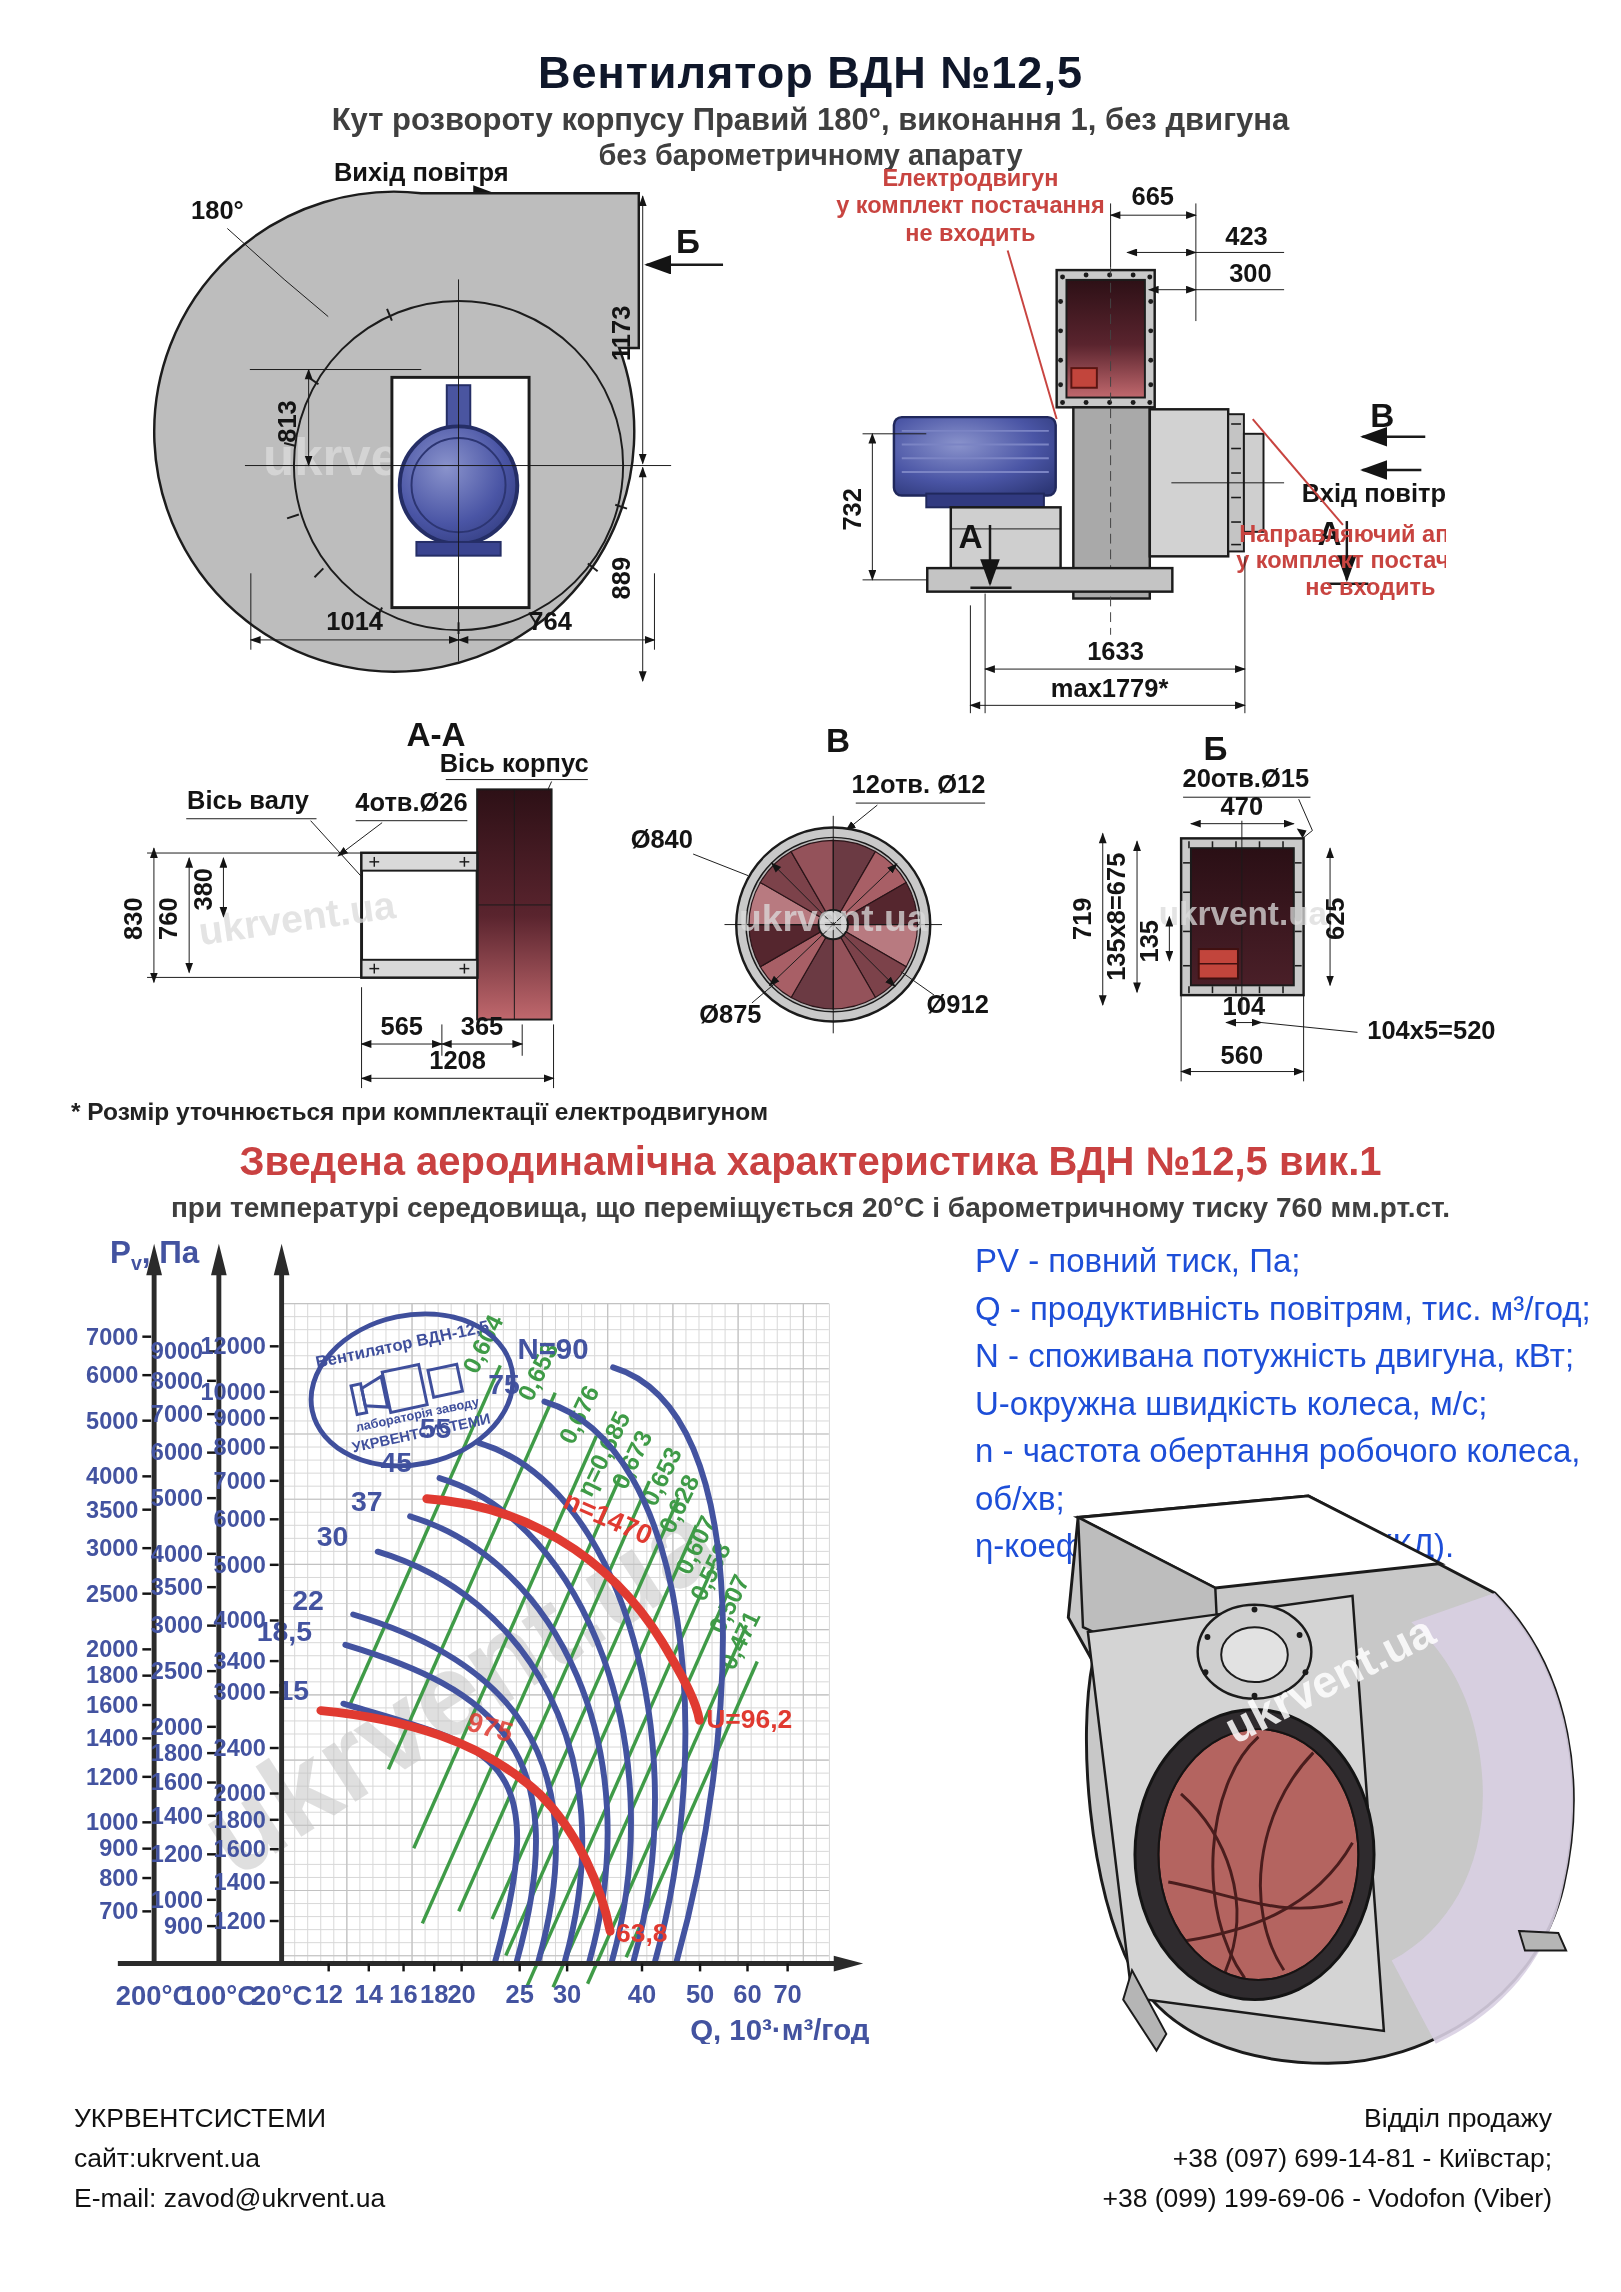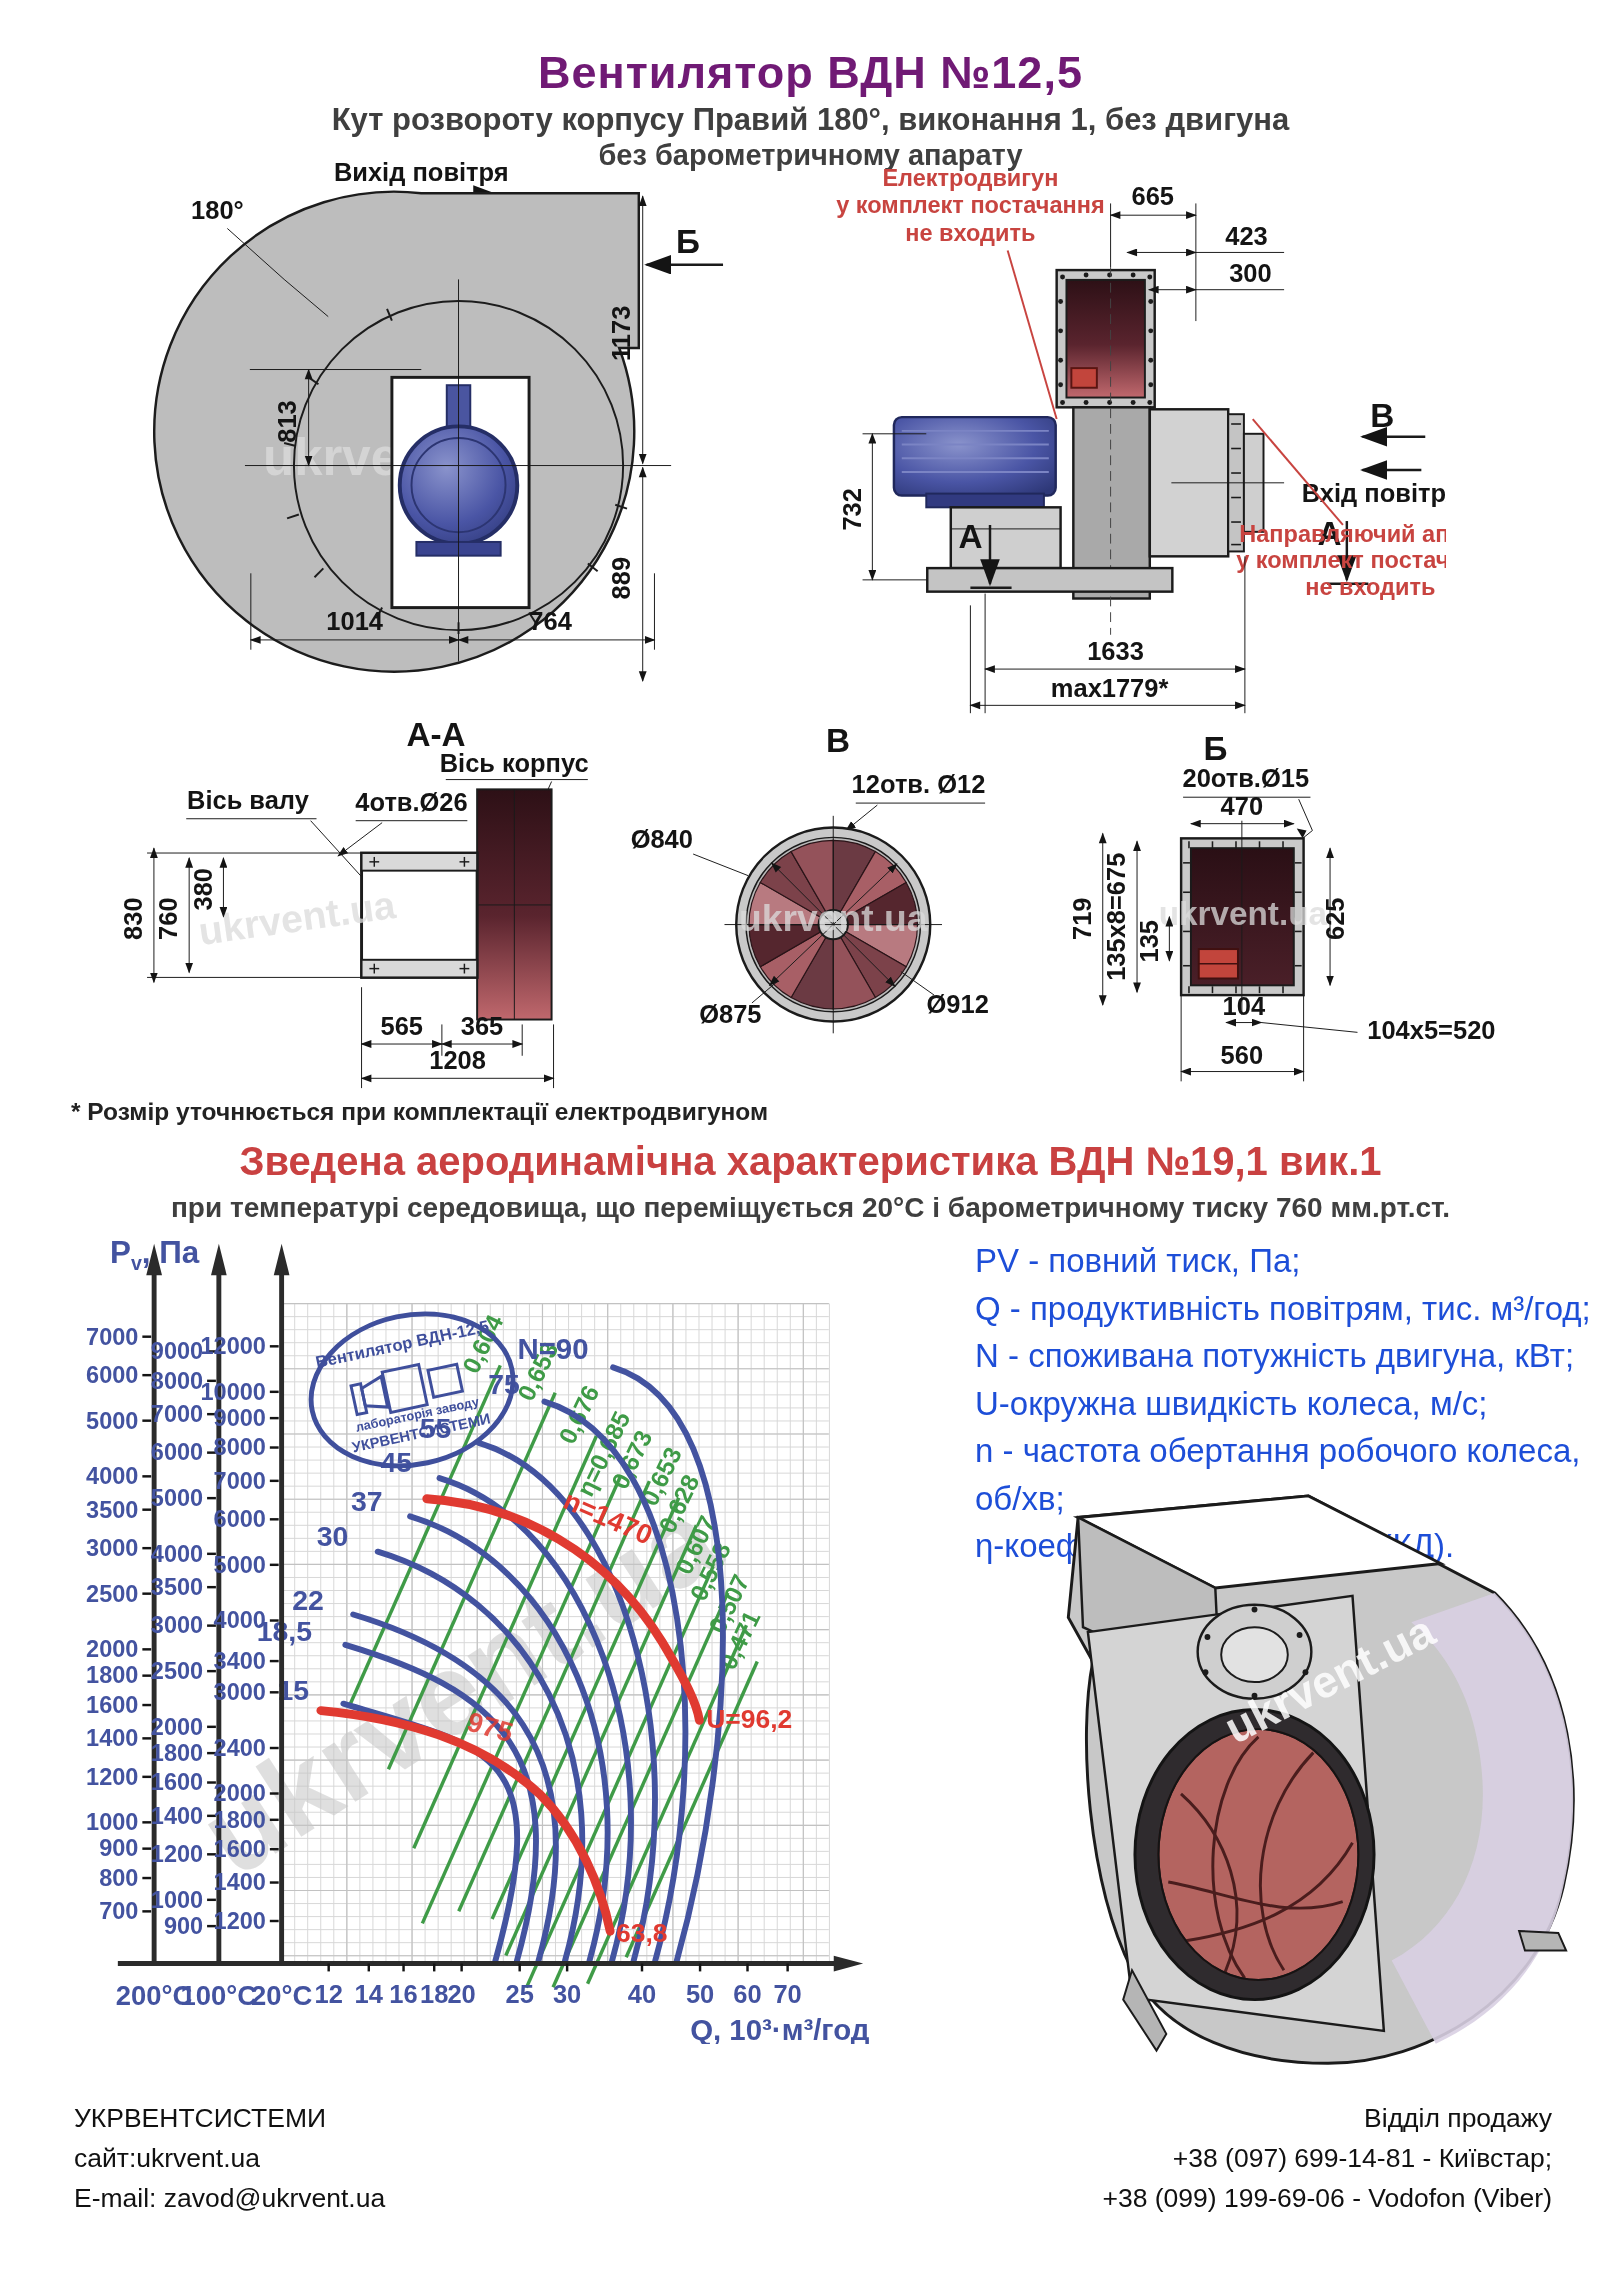--- a/index.html
+++ b/index.html
@@ -1,20 +1,20 @@
 <!DOCTYPE html>
 <html><head>
 <meta charset="utf-8">
 <style>
   html,body{margin:0;padding:0;}
   body{width:1621px;height:2293px;position:relative;background:#fff;
        font-family:"Liberation Sans", sans-serif;color:#1a1a1a;overflow:hidden;}
   .abs{position:absolute;}
   .center{text-align:center;width:100%;}
-  #title{top:47px;font-size:45px;font-weight:800;color:#701a75;letter-spacing:1px;}
+  #title{top:47px;font-size:45px;font-weight:800;color:#0f172a;letter-spacing:1px;}
   #sub1{top:102px;font-size:31px;font-weight:700;color:#3f3f3f;}
   #sub2{top:139px;font-size:29px;font-weight:700;color:#3f3f3f;}
   #note{left:71px;top:1098px;font-size:24.5px;font-weight:600;color:#222;}
   #aero-heading{top:1139px;font-size:40px;font-weight:800;color:#c94141;}
   #aero-sub{top:1192px;font-size:28px;font-weight:700;color:#3f3f3f;}
   #legend{left:975px;top:1237px;width:637px;font-size:33px;line-height:1.44;color:#1d4ed8;}
   #footer{top:2099px;left:0;width:100%;}
   #footer .fl{position:absolute;left:74px;font-size:26.5px;line-height:1.5;color:#111;}
   #footer .fr{position:absolute;right:69px;font-size:26.5px;line-height:1.5;color:#111;text-align:right;}
   svg text{font-family:"Liberation Sans", sans-serif;}
@@ -345,21 +345,21 @@
   <text x="340" y="335" class="dim">104х5=520</text>
   <line x1="232" y1="318" x2="330" y2="328" class="thin"></line>
   <line x1="150" y1="368" x2="275" y2="368" class="thin" marker-start="url(#mBs)" marker-end="url(#mB)"></line>
   <text x="212" y="360" class="dim" text-anchor="middle">560</text>
   <line x1="150" y1="290" x2="150" y2="378" class="thin"></line>
   <line x1="275" y1="290" x2="275" y2="378" class="thin"></line>
 </svg>
 
 <div class="abs" id="note">* Розмір уточнюється при комплектації електродвигуном</div>
 
-<div class="abs center" id="aero-heading">Зведена аеродинамічна характеристика ВДН №19,1 вик.1</div>
+<div class="abs center" id="aero-heading">Зведена аеродинамічна характеристика ВДН №12,5 вик.1</div>
 <div class="abs center" id="aero-sub">при температурі середовища, що переміщується 20°С і барометричному тиску 760 мм.рт.ст.</div>
 
 <svg class="abs" id="aero-chart" style="left:59px;top:1230px" width="863" height="814" viewBox="0 0 880 830">
     <line x1="227" y1="75" x2="227" y2="748" stroke="#d7d7d7" stroke-width="1"></line>
     <line x1="240.3" y1="75" x2="240.3" y2="748" stroke="#d7d7d7" stroke-width="1"></line>
     <line x1="253.60000000000002" y1="75" x2="253.60000000000002" y2="748" stroke="#d7d7d7" stroke-width="1"></line>
     <line x1="266.90000000000003" y1="75" x2="266.90000000000003" y2="748" stroke="#d7d7d7" stroke-width="1"></line>
     <line x1="280.20000000000005" y1="75" x2="280.20000000000005" y2="748" stroke="#d7d7d7" stroke-width="1"></line>
     <line x1="293.50000000000006" y1="75" x2="293.50000000000006" y2="748" stroke="#d7d7d7" stroke-width="1"></line>
     <line x1="306.80000000000007" y1="75" x2="306.80000000000007" y2="748" stroke="#d7d7d7" stroke-width="1"></line>

